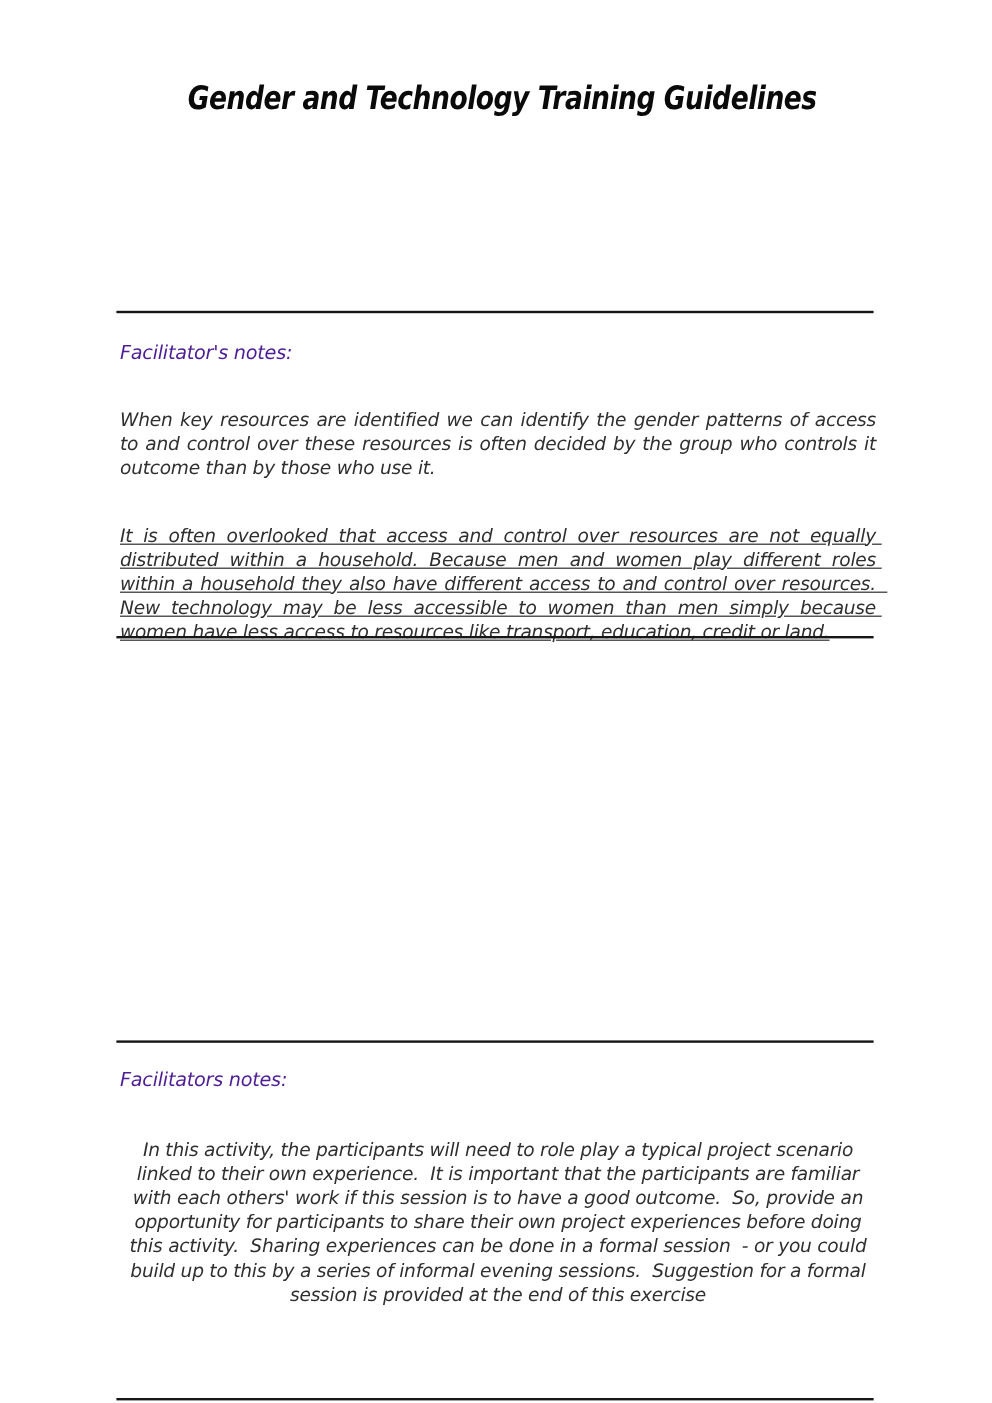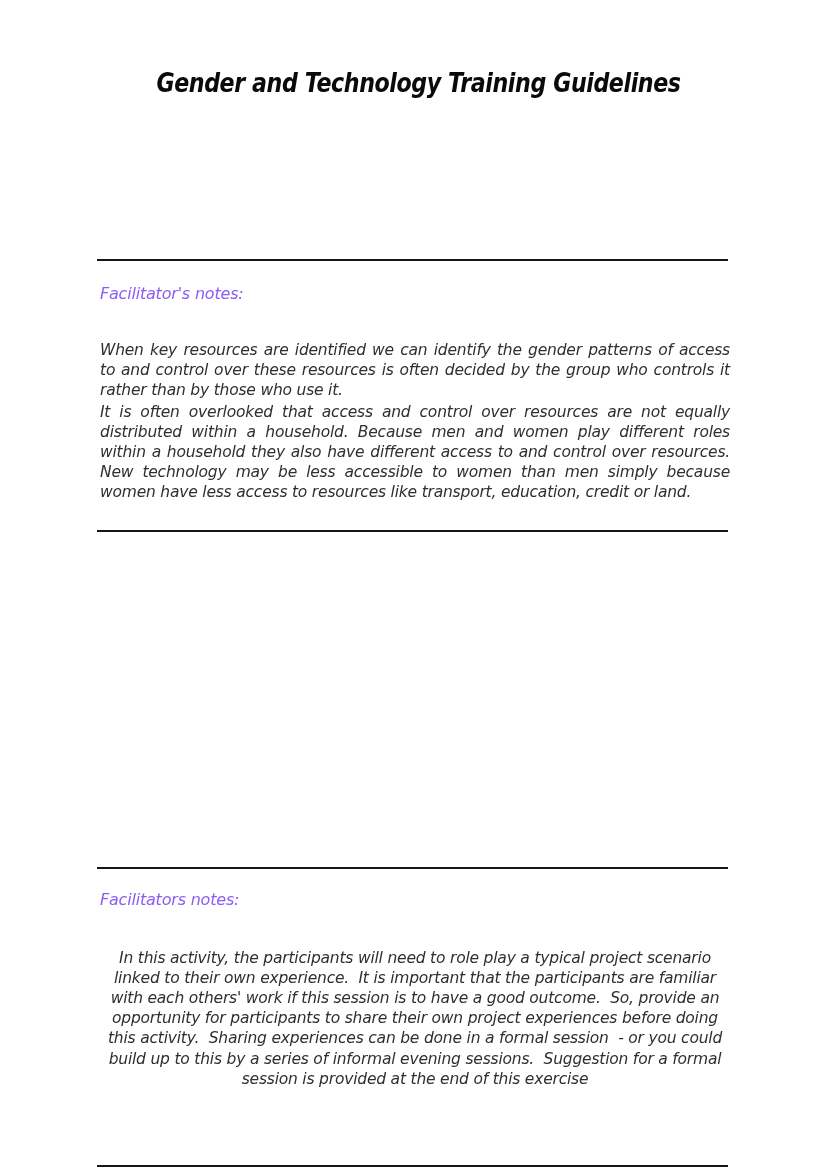--- a/index.html
+++ b/index.html
@@ -43,39 +43,39 @@
   .rule-1 { top: 259px; }
   .rule-2 { top: 530px; }
   .rule-3 { top: 867px; }
   .rule-4 { top: 1165px; }
   .notes-heading {
     position: absolute;
     left: 100px;
     font-style: italic;
     font-size: 16px;
     line-height: 20px;
-    color: #8b5cf6;
+    color: #4c1d95;
     letter-spacing: -0.2px;
   }
   .heading-1 { top: 284px; }
   .heading-2 { top: 890px; }
   .para {
     position: absolute;
     left: 100px;
     width: 630px;
     font-style: italic;
     font-size: 15.5px;
     line-height: 20.2px;
     color: #2f2f2f;
     letter-spacing: -0.2px;
     white-space: pre-wrap;
   }
   .justified { text-align: justify; }
   .para-1 { top: 324px; }
-  .para-2 { top: 386px; }
+  .para-2 { top: 421px; text-decoration: underline; }
   .para-3 { top: 932px; text-align: center; }
   .resource-note {
     position: absolute;
     left: 280px;
     top: 747px;
     font-style: italic;
     font-size: 15.5px;
     line-height: 20px;
     color: #2f2f2f;
     letter-spacing: -0.2px;
@@ -85,21 +85,21 @@
 <body>
 
 <div class="page">
 
   <h1 class="doc-title">Gender and Technology Training Guidelines</h1>
 
   <div class="rule rule-1"></div>
 
   <div class="notes-heading heading-1">Facilitator's notes:</div>
 
-  <p class="para justified para-1">When key resources are identified we can identify the gender patterns of access to and control over these resources is often decided by the group who controls it rather than by those who use it.</p>
+  <p class="para justified para-1">When key resources are identified we can identify the gender patterns of access to and control over these resources is often decided by the group who controls it outcome than by those who use it.</p>
 
   <p class="para justified para-2">It is often overlooked that access and control over resources are not equally distributed within a household. Because men and women play different roles within a household they also have different access to and control over resources.  New technology may be less accessible to women than men simply because women have less access to resources like transport, education, credit or land.</p>
 
   <div class="rule rule-2"></div>
 
 
   <div class="rule rule-3"></div>
 
   <div class="notes-heading heading-2">Facilitators notes:</div>
 

